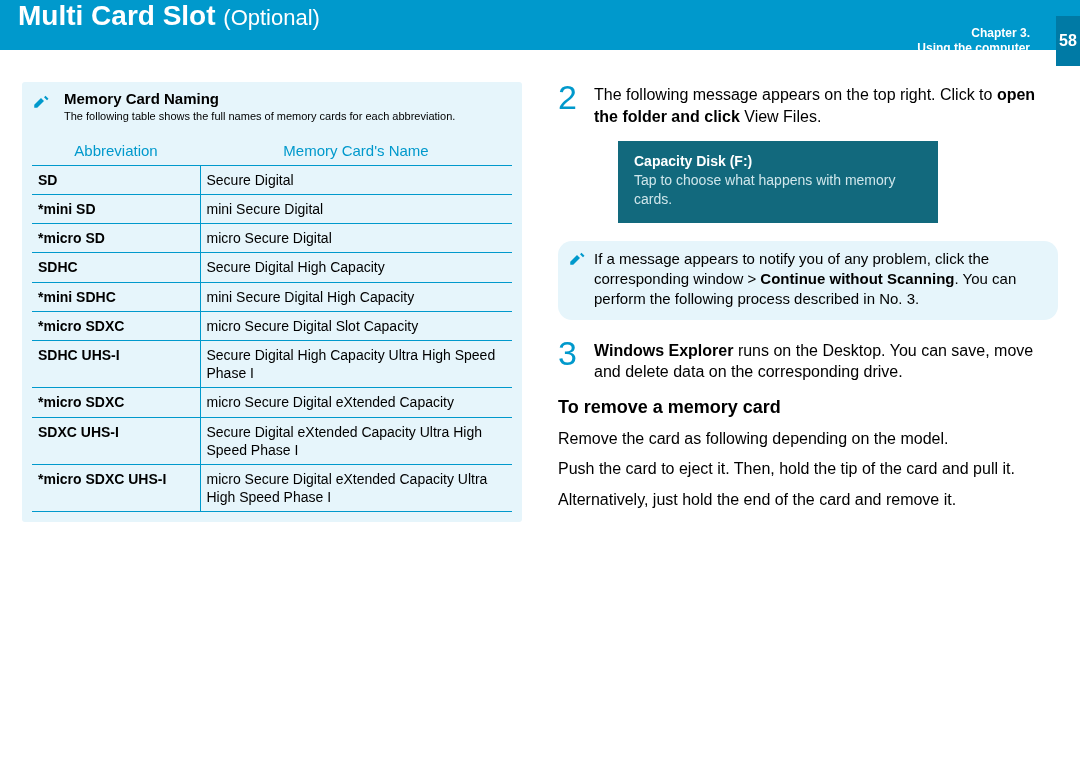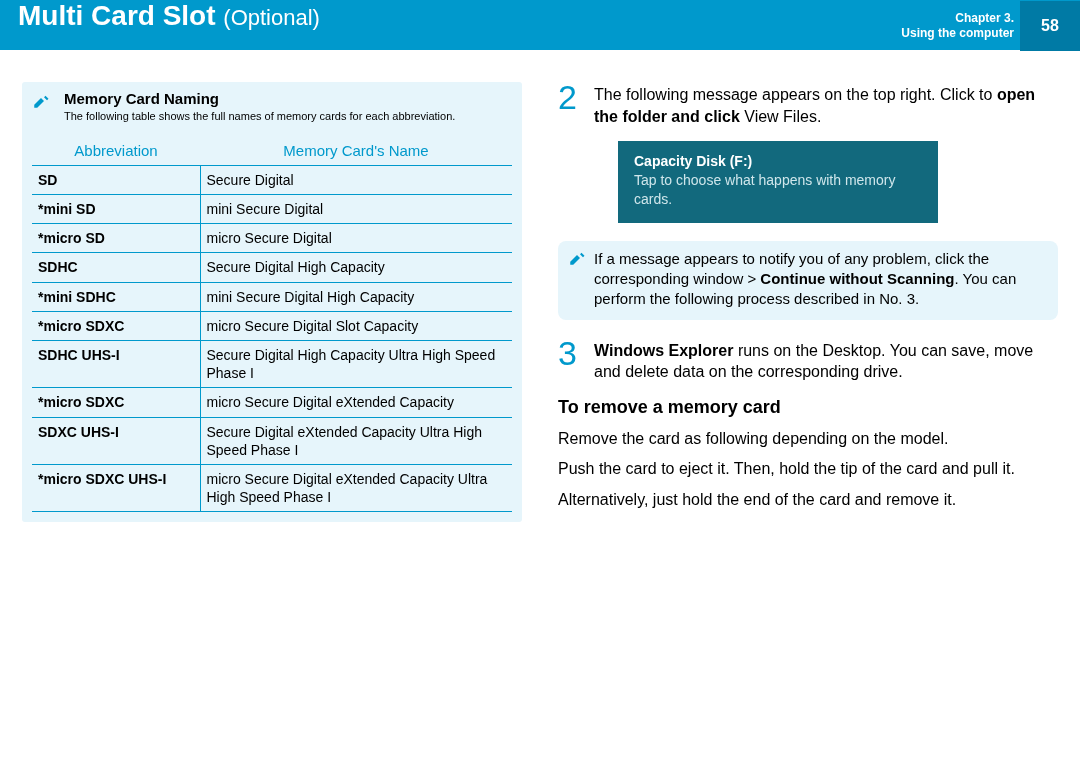--- a/index.html
+++ b/index.html
@@ -24,43 +24,44 @@
     font-size: 28px;
     font-weight: 700;
   }
   .header-title .optional {
     font-weight: 400;
     font-size: 22px;
   }
   .header-right {
     position: absolute;
     right: 0;
-    top: 1px;
+    top: 16px;
     height: 50px;
     display: flex;
     align-items: center;
   }
   .chapter-info {
     font-size: 12px;
     font-weight: 700;
     color: #fff;
     text-align: right;
     line-height: 1.25;
     padding-right: 6px;
   }
   .page-num {
     background: #007aa5;
-    width: 60px;
+    width: 24px;
     height: 50px;
     display: flex;
     align-items: center;
     justify-content: center;
     font-size: 16px;
     font-weight: 700;
     color: #fff;
+    margin-left: 20px;
   }
   .columns {
     display: flex;
     padding: 32px 22px 0 22px;
     gap: 36px;
   }
   .col { flex: 1; }
 
   
   .note-box {
@@ -138,21 +139,21 @@
     width: 320px;
     padding: 12px 16px 14px 16px;
     margin: 6px 0 18px 60px;
     font-size: 14px;
   }
   .toast-title { font-weight: 600; font-size: 14px; margin-bottom: 2px; }
   .toast-body { color: #cfe6eb; line-height: 1.35; }
 
   .note-box2 {
     background: #e6f5fb;
-    border-radius: 8px;
+    border-radius: 14px;
     padding: 8px 10px 10px 10px;
     display: flex;
     gap: 8px;
     margin-bottom: 18px;
   }
   .note-box2 .text {
     font-size: 15px;
     line-height: 1.35;
   }
 

